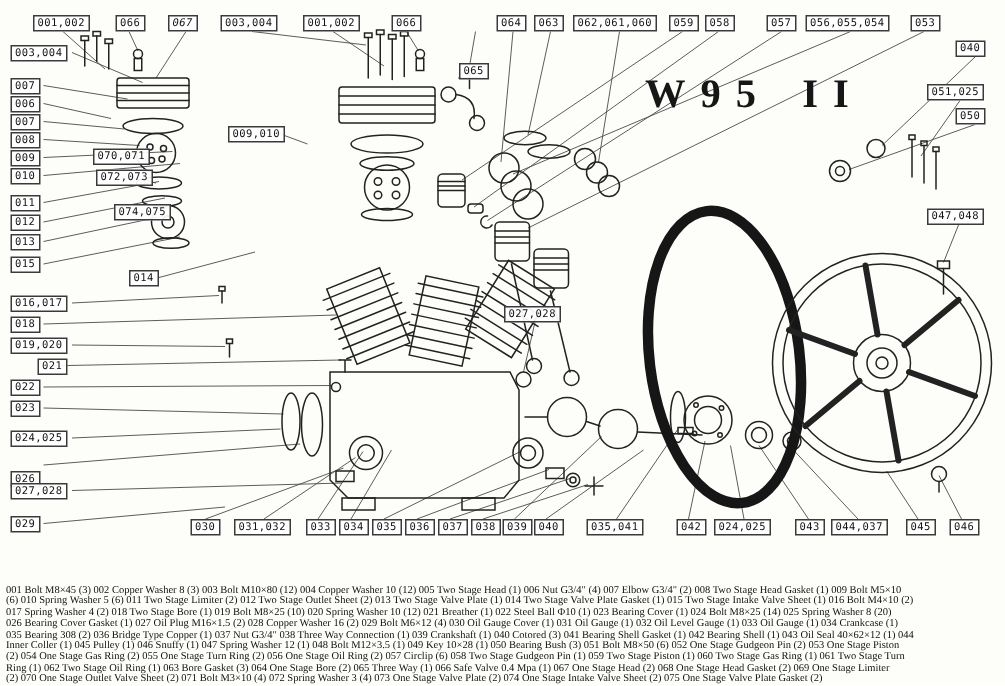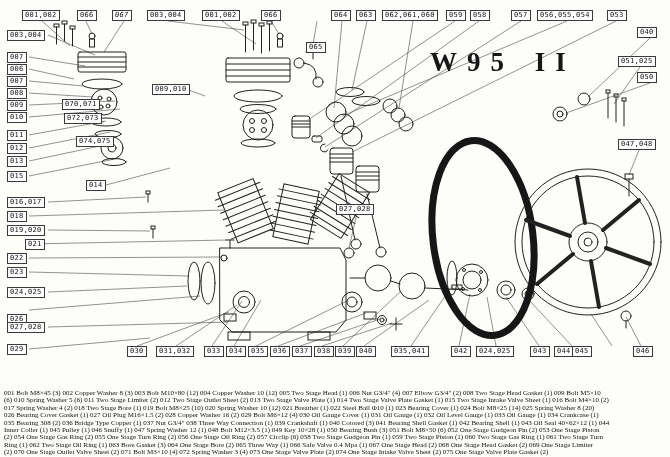--- a/index.html
+++ b/index.html
@@ -368,21 +368,21 @@
       <div class="callout" style="left: 270px; top: 346px;">036</div>
       <div class="callout" style="left: 292px; top: 346px;">037</div>
       <div class="callout" style="left: 314px; top: 346px;">038</div>
       <div class="callout" style="left: 335px; top: 346px;">039</div>
       <div class="callout" style="left: 356px; top: 346px;">040</div>
       <div class="callout" style="left: 391px; top: 346px;">035,041</div>
       <div class="callout" style="left: 451px; top: 346px;">042</div>
       <div class="callout" style="left: 476px; top: 346px;">024,025</div>
       <div class="callout" style="left: 530px; top: 346px;">043</div>
       <div class="callout" style="left: 554px; top: 346px;">044,037</div>
-      <div class="callout" style="left: 572px; top: 346px;">045</div>
+      <div class="callout" style="left: 604px; top: 346px;">045</div>
       <div class="callout" style="left: 633px; top: 346px;">046</div>
     </div>
 
   <div class="parts">
       <div class="pline">001 Bolt M8×45 (3) 002 Copper Washer 8 (3) 003 Bolt M10×80 (12) 004 Copper Washer 10 (12) 005 Two Stage Head (1) 006 Nut G3/4" (4) 007 Elbow G3/4" (2) 008 Two Stage Head Gasket (1) 009 Bolt M5×10</div>
       <div class="pline">(6) 010 Spring Washer 5 (6) 011 Two Stage Limiter (2) 012 Two Stage Outlet Sheet (2) 013 Two Stage Valve Plate (1) 014 Two Stage Valve Plate Gasket (1) 015 Two Stage Intake Valve Sheet (1) 016 Bolt M4×10 (2)</div>
       <div class="pline">017 Spring Washer 4 (2) 018 Two Stage Bore (1) 019 Bolt M8×25 (10) 020 Spring Washer 10 (12) 021 Breather (1) 022 Steel Ball Φ10 (1) 023 Bearing Cover (1) 024 Bolt M8×25 (14) 025 Spring Washer 8 (20)</div>
       <div class="pline">026 Bearing Cover Gasket (1) 027 Oil Plug M16×1.5 (2) 028 Copper Washer 16 (2) 029 Bolt M6×12 (4) 030 Oil Gauge Cover (1) 031 Oil Gauge (1) 032 Oil Level Gauge (1) 033 Oil Gauge (1) 034 Crankcase (1)</div>
       <div class="pline">035 Bearing 308 (2) 036 Bridge Type Copper (1) 037 Nut G3/4" 038 Three Way Connection (1) 039 Crankshaft (1) 040 Cotored (3) 041 Bearing Shell Gasket (1) 042 Bearing Shell (1) 043 Oil Seal 40×62×12 (1) 044</div>
       <div class="pline">Inner Coller (1) 045 Pulley (1) 046 Snuffy (1) 047 Spring Washer 12 (1) 048 Bolt M12×3.5 (1) 049 Key 10×28 (1) 050 Bearing Bush (3) 051 Bolt M8×50 (6) 052 One Stage Gudgeon Pin (2) 053 One Stage Piston</div>

